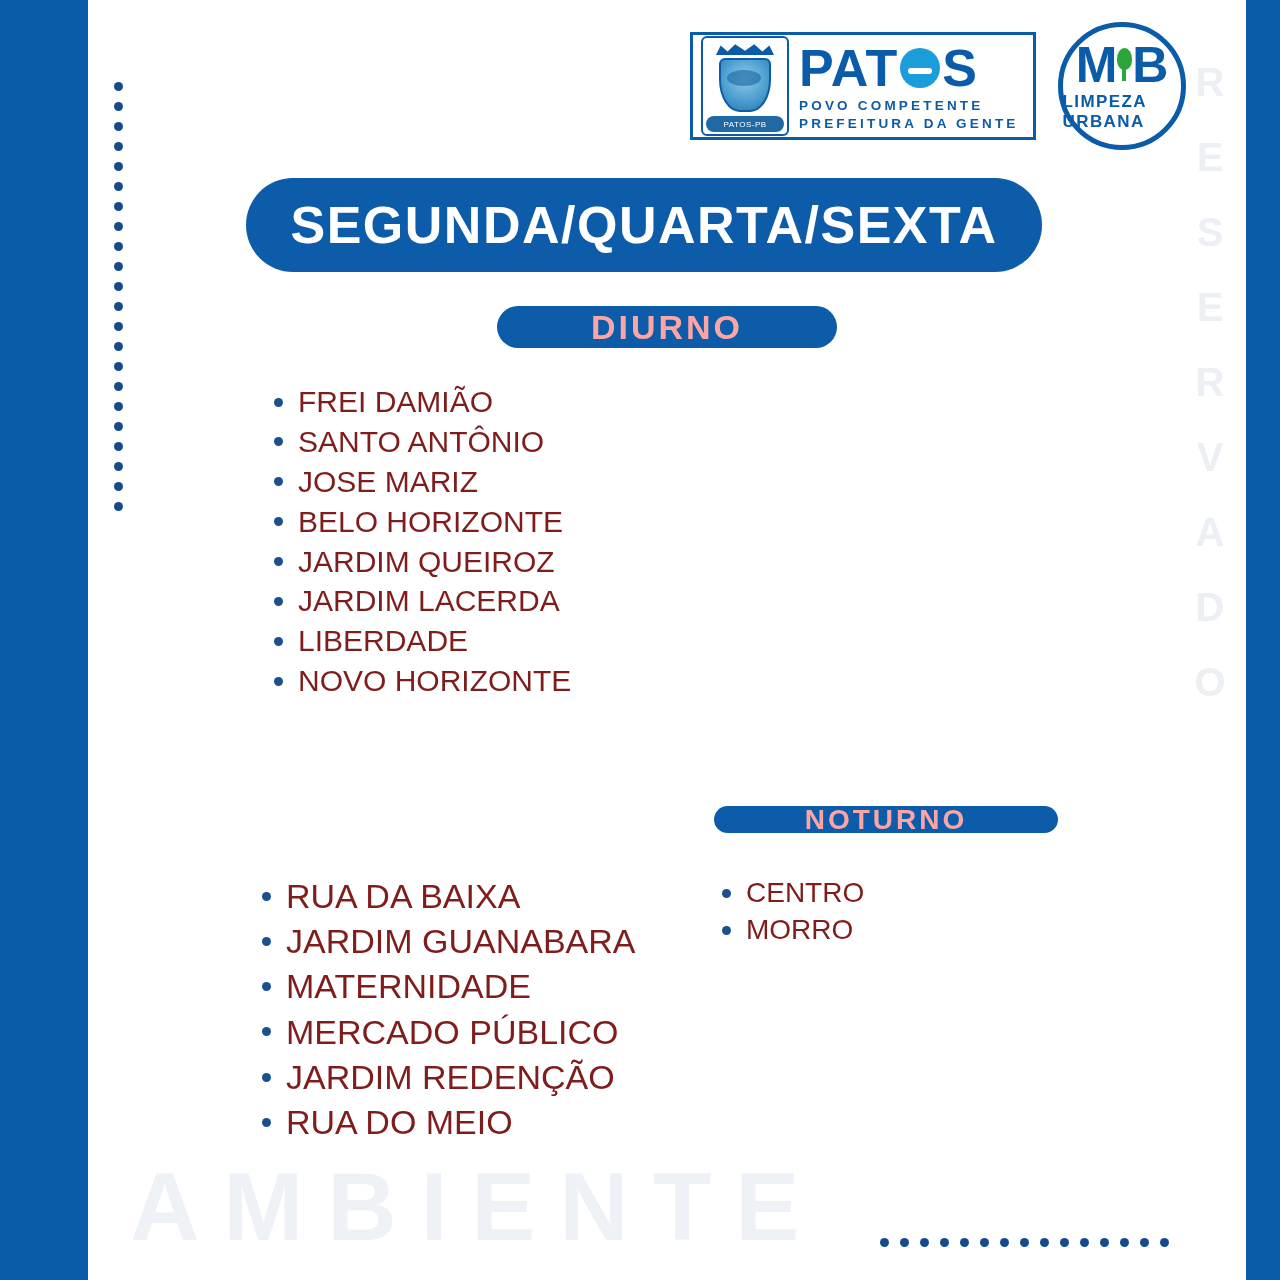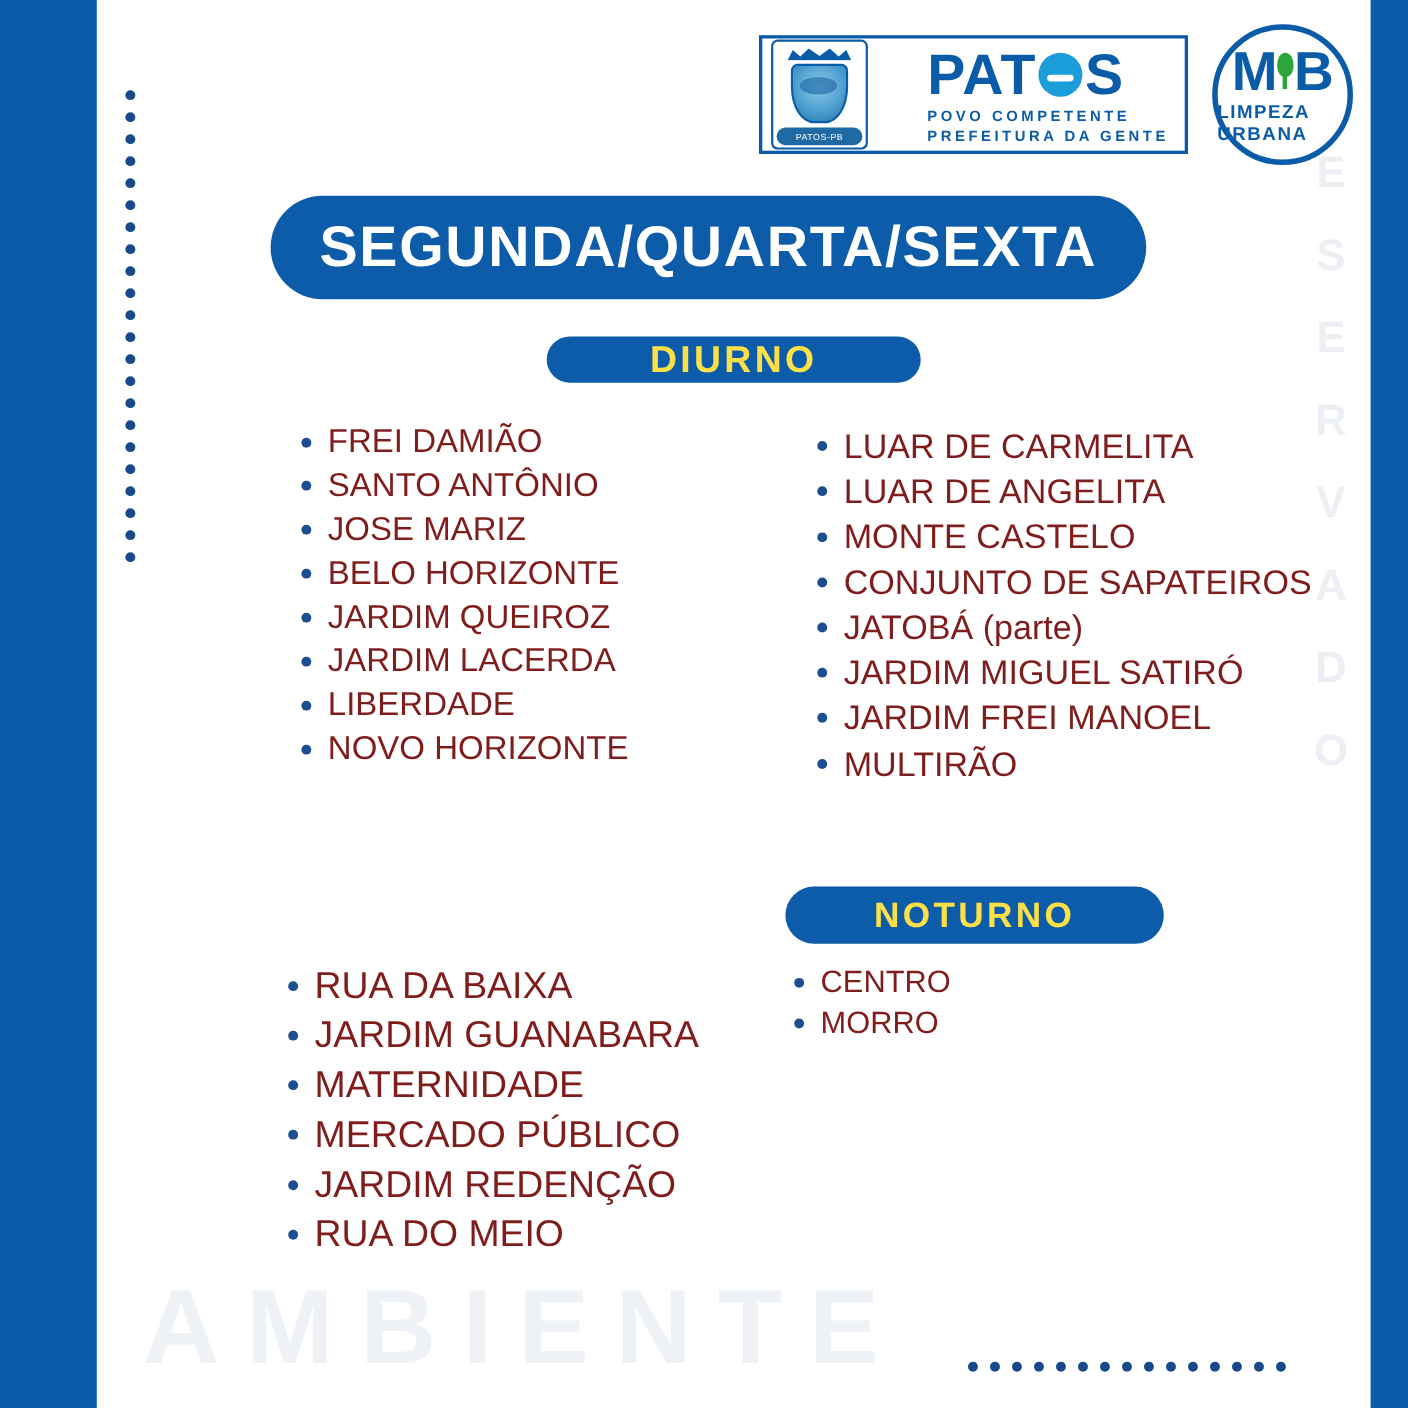--- a/index.html
+++ b/index.html
@@ -157,21 +157,20 @@
     letter-spacing: .5px;
     display: flex;
     align-items: center;
     justify-content: center;
   }
   .patos-text {
     display: flex;
     flex-direction: column;
     justify-content: center;
     line-height: 1;
-    margin-left: 44px;
   }
   .patos-word {
     font-size: 52px;
     font-weight: bold;
     color: #0b5ca8;
     letter-spacing: 1px;
     display: flex;
     align-items: center;
   }
   .patos-word .sun {
@@ -264,21 +263,21 @@
     font-weight: bold;
     letter-spacing: 1.5px;
   }
   
   .pill {
     border-radius: 26px;
     background: #0d5ca9;
     display: inline-flex;
     align-items: center;
     justify-content: center;
-    color: #fde047;
+    color: #fca5a5;
     font-weight: bold;
     letter-spacing: 3px;
   }
   .pill-diurno {
     position: absolute;
     left: 497px;
     top: 306px;
     width: 340px;
     height: 42px;
     font-size: 34px;
@@ -289,22 +288,22 @@
     top: 806px;
     width: 348px;
     height: 40px;
     font-size: 32px;
   }
   .pill-noturno {
     position: absolute;
     left: 714px;
     top: 806px;
     width: 344px;
-    height: 52px;
-    font-size: 32px;
+    height: 27px;
+    font-size: 28px;
     text-align: right;
   }
   
   ul.list {
     list-style: none;
     margin: 0;
     padding: 0;
   }
   ul.list li {
     position: relative;
@@ -454,30 +453,20 @@
     <li>FREI DAMIÃO</li>
     <li>SANTO ANTÔNIO</li>
     <li>JOSE MARIZ</li>
     <li>BELO HORIZONTE</li>
     <li>JARDIM QUEIROZ</li>
     <li>JARDIM LACERDA</li>
     <li>LIBERDADE</li>
     <li>NOVO HORIZONTE</li>
   </ul>
 
-  <ul class="list col-diurno-right">
-    <li>LUAR DE CARMELITA</li>
-    <li>LUAR DE ANGELITA</li>
-    <li>MONTE CASTELO</li>
-    <li>CONJUNTO DE SAPATEIROS</li>
-    <li>JATOBÁ (parte)</li>
-    <li>JARDIM MIGUEL SATIRÓ</li>
-    <li>JARDIM FREI MANOEL</li>
-    <li>MULTIRÃO</li>
-  </ul>
 
 
   <ul class="list col-vespertino">
     <li>RUA DA BAIXA</li>
     <li>JARDIM GUANABARA</li>
     <li>MATERNIDADE</li>
     <li>MERCADO PÚBLICO</li>
     <li>JARDIM REDENÇÃO</li>
     <li>RUA DO MEIO</li>
   </ul>

